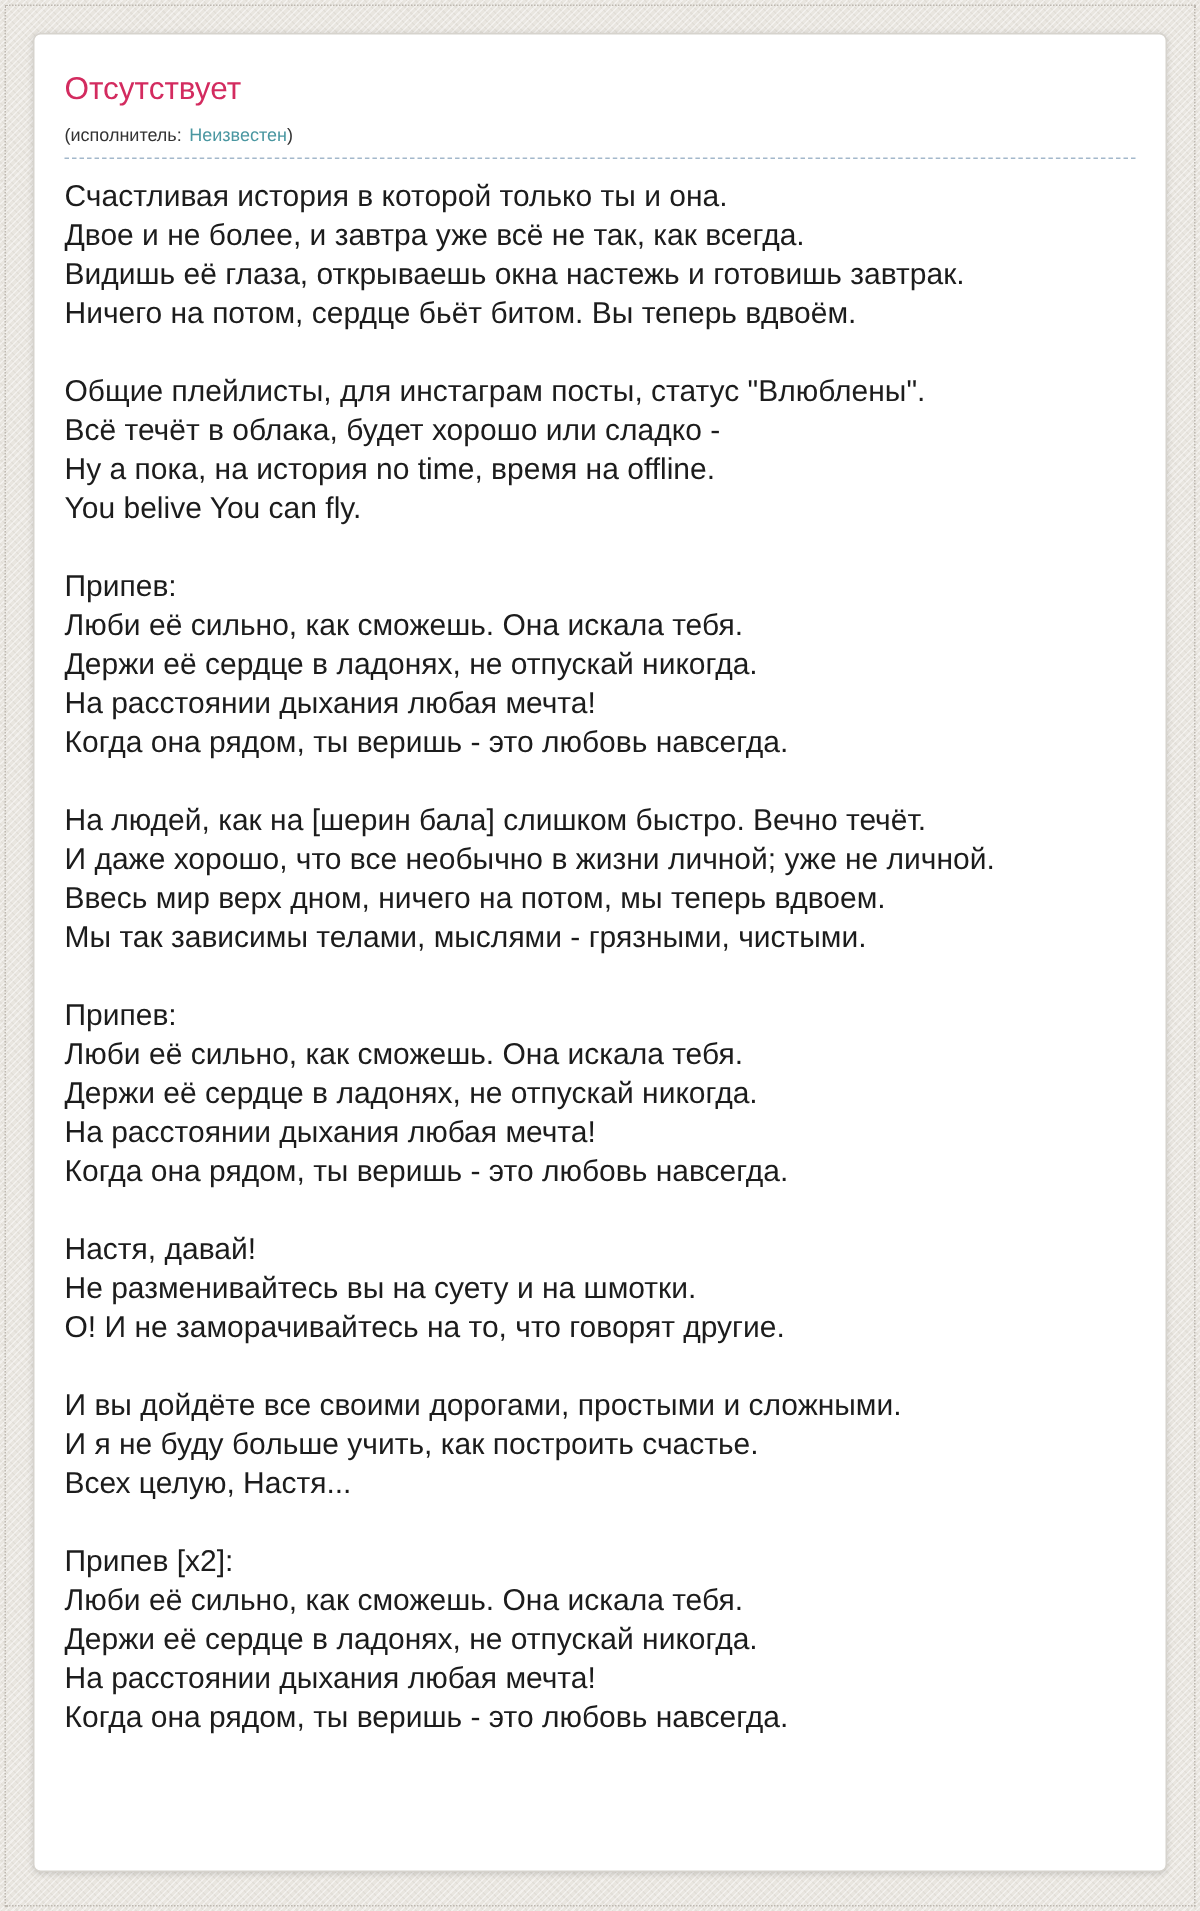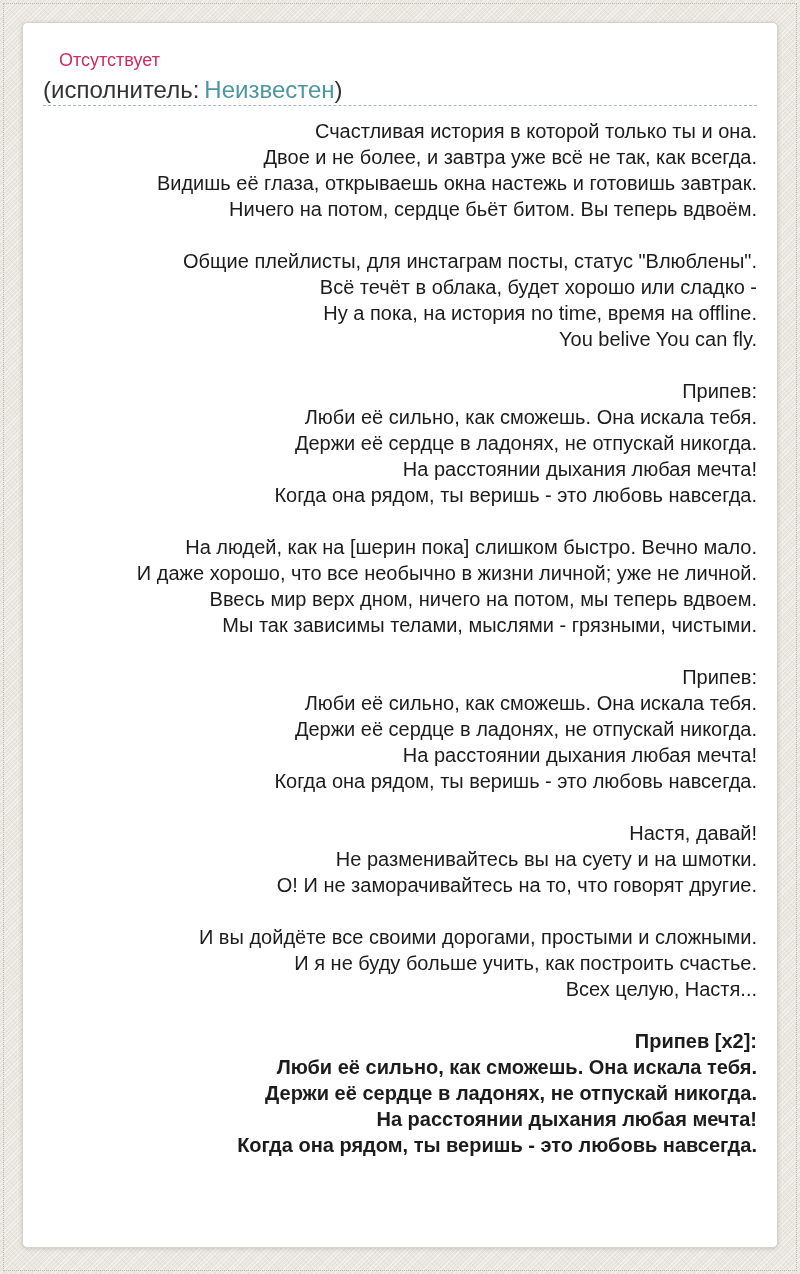--- a/index.html
+++ b/index.html
@@ -38,47 +38,46 @@
     border: 1px solid #d6d3cd;
     border-radius: 5px;
     box-shadow: 0 1px 4px rgba(0,0,0,0.15);
     padding: 20px;
   }
   .header {
     border-bottom: 1px dashed var(--separator);
     padding-bottom: 5px;
   }
   .title {
-    margin: 3px 16px 0;
-    font-size: 18px;
+    margin: 3px 0 0;
+    font-size: 21px;
     line-height: 28px;
     font-weight: normal;
     color: var(--accent);
   }
   .artist {
     margin-top: 6px;
-    font-size: 24px;
+    font-size: 12px;
     line-height: 20px;
     color: #333333;
   }
   .artist-link {
     color: var(--link);
     text-decoration: none;
     margin-left: 5px;
     cursor: pointer;
   }
   .lyrics {
     margin-top: 12px;
     font-size: 20px;
     line-height: 26px;
     color: var(--text);
-    text-align: right;
   }
   .stanza { margin-bottom: 26px; }
-  .stanza:last-child { margin-bottom: 0; font-weight: bold; }
+  .stanza:last-child { margin-bottom: 0; }
   .line { min-height: 26px; }
 </style>
 </head>
 <body>
 
 <div class="frame"></div>
 
 <div class="card">
   <div class="header">
     <h1 class="title">Отсутствует</h1>
@@ -100,21 +99,21 @@
         <div class="line">You belive You can fly.</div>
       </div>
       <div class="stanza">
         <div class="line">Припев:</div>
         <div class="line">Люби её сильно, как сможешь. Она искала тебя.</div>
         <div class="line">Держи её сердце в ладонях, не отпускай никогда.</div>
         <div class="line">На расстоянии дыхания любая мечта!</div>
         <div class="line">Когда она рядом, ты веришь - это любовь навсегда.</div>
       </div>
       <div class="stanza">
-        <div class="line">На людей, как на [шерин пока] слишком быстро. Вечно мало.</div>
+        <div class="line">На людей, как на [шерин бала] слишком быстро. Вечно течёт.</div>
         <div class="line">И даже хорошо, что все необычно в жизни личной; уже не личной.</div>
         <div class="line">Ввесь мир верх дном, ничего на потом, мы теперь вдвоем.</div>
         <div class="line">Мы так зависимы телами, мыслями - грязными, чистыми.</div>
       </div>
       <div class="stanza">
         <div class="line">Припев:</div>
         <div class="line">Люби её сильно, как сможешь. Она искала тебя.</div>
         <div class="line">Держи её сердце в ладонях, не отпускай никогда.</div>
         <div class="line">На расстоянии дыхания любая мечта!</div>
         <div class="line">Когда она рядом, ты веришь - это любовь навсегда.</div>

